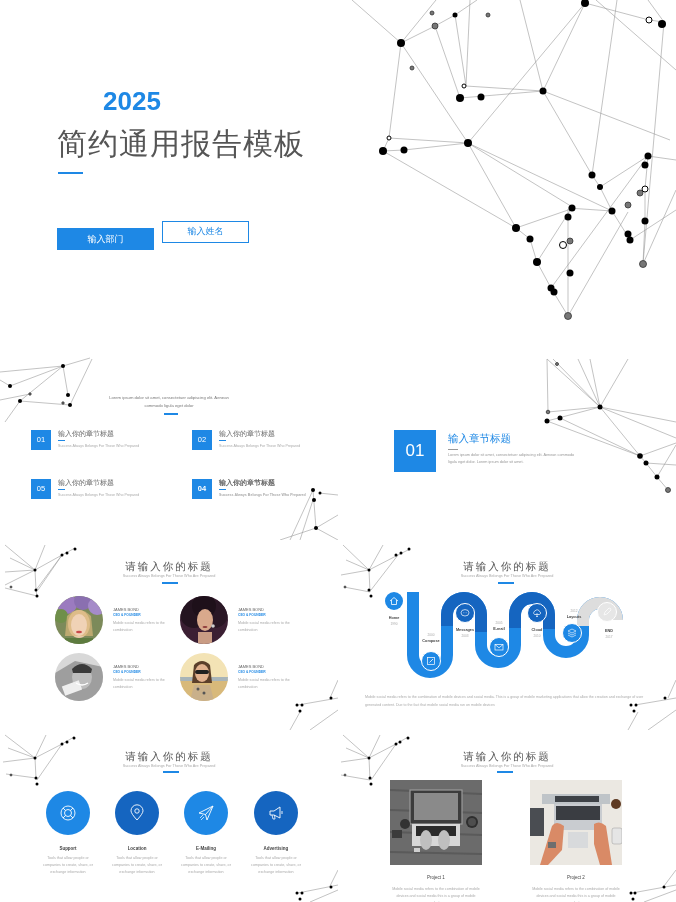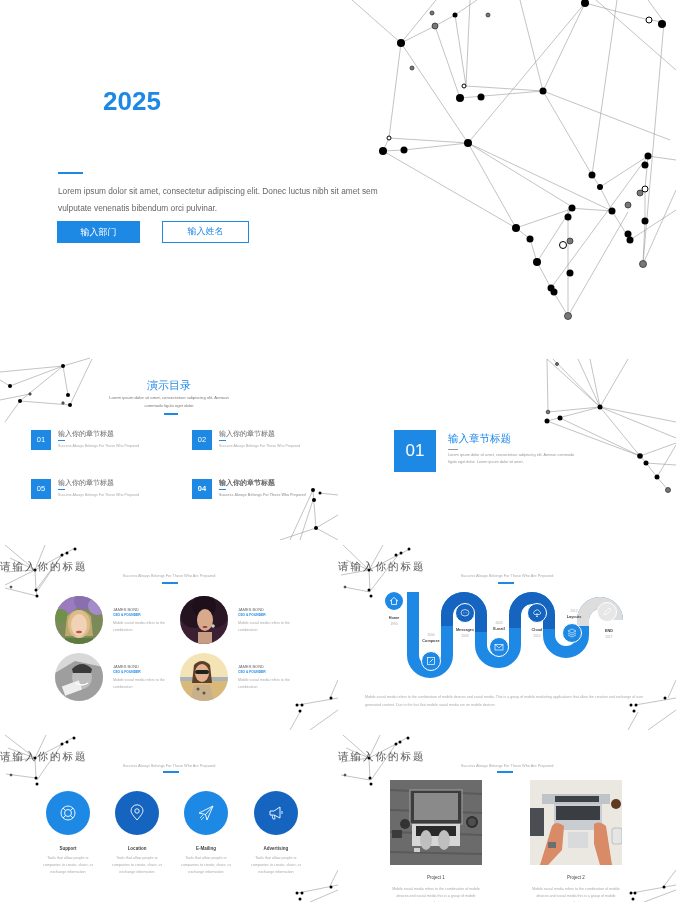--- a/index.html
+++ b/index.html
@@ -11,21 +11,21 @@
   .net circle.d { fill: #000; }
   .net circle.r { fill: #fff; stroke: #000; stroke-width: 1; }
   .net circle.g { fill: #777; stroke: #333; stroke-width: 0.8; }
 
   
   #cover { left: 0; top: 0; width: 676px; height: 345px; }
   .cover-year { position: absolute; left: 57px; top: 86px; font-size: 26px; font-weight: bold; color: #1e88e5; margin-left: 46px; }
   .cover-title { position: absolute; left: 57px; top: 124px; font-size: 30px; color: #555; letter-spacing: 1px; font-family: "DejaVu Sans", sans-serif; }
   .cover-rule { position: absolute; left: 58px; top: 172px; width: 25px; height: 2px; background: #1e88e5; }
   .cover-desc { position: absolute; left: 58px; top: 183px; width: 340px; font-size: 8.3px; line-height: 17px; color: #666; }
-  .btn-solid { position: absolute; left: 57px; top: 221px; width: 83px; height: 22px; background: #1e88e5; color: #fff; font-size: 9px; text-align: center; line-height: 22px; }
+  .btn-solid { position: absolute; left: 57px; top: 228px; width: 97px; height: 22px; background: #1e88e5; color: #fff; font-size: 9px; text-align: center; line-height: 22px; }
   .btn-outline { position: absolute; left: 162px; top: 221px; width: 87px; height: 22px; border: 1.5px solid #1e88e5; color: #1e88e5; font-size: 9px; text-align: center; line-height: 19px; background: #fff; }
 
   
   #contents { left: 0; top: 350px; width: 338px; height: 190px; }
   .sec-title-blue { position: absolute; left: 0; width: 338px; text-align: center; color: #1e88e5; font-size: 11px; font-family: "DejaVu Sans", sans-serif; }
   .tiny-center { position: absolute; left: 0; width: 338px; text-align: center; font-size: 4.2px; color: #777; line-height: 8px; }
   .blue-rule { position: absolute; height: 1.5px; background: #1e88e5; }
   .toc-item { position: absolute; width: 150px; height: 24px; }
   .toc-num { position: absolute; left: 0; top: 0; width: 20px; height: 20px; background: #1e88e5; color: #fff; font-size: 7.5px; text-align: center; line-height: 20px; }
   .toc-label { position: absolute; left: 27px; top: -1px; font-size: 7px; color: #666; font-family: "DejaVu Sans", sans-serif; white-space: nowrap; }
@@ -33,21 +33,21 @@
   .toc-sub { position: absolute; left: 27px; top: 14px; font-size: 3.6px; color: #aaa; white-space: nowrap; }
 
   
   #chapter { left: 338px; top: 350px; width: 338px; height: 190px; }
   .chap-num { position: absolute; left: 56px; top: 80px; width: 42px; height: 42px; background: #1e88e5; color: #fff; font-size: 17px; text-align: center; line-height: 42px; }
   .chap-title { position: absolute; left: 110px; top: 82px; font-size: 10.5px; color: #1e88e5; font-family: Liberation Mono, monospace; white-space: nowrap; }
   .chap-rule { position: absolute; left: 110px; top: 99px; width: 10px; height: 1px; background: #999; }
   .chap-desc { position: absolute; left: 110px; top: 102px; width: 135px; font-size: 3.8px; line-height: 7px; color: #999; }
 
   
-  .slide-title { position: absolute; left: 0; width: 338px; text-align: left; font-size: 10.5px; color: #555; letter-spacing: 2px; font-family: "DejaVu Sans", sans-serif; }
+  .slide-title { position: absolute; left: 0; width: 338px; text-align: center; font-size: 10.5px; color: #555; letter-spacing: 2px; font-family: "DejaVu Sans", sans-serif; }
   .slide-sub { position: absolute; left: 0; width: 338px; text-align: center; font-size: 3.8px; color: #aaa; }
 
   
   #team { left: 0; top: 540px; width: 338px; height: 190px; }
   .member { position: absolute; width: 150px; height: 50px; }
   .avatar { position: absolute; left: 0; top: 0; width: 48px; height: 48px; border-radius: 50%; overflow: hidden; }
   .m-name { position: absolute; left: 58px; top: 11px; font-size: 4px; color: #666; white-space: nowrap; }
   .m-role { position: absolute; left: 58px; top: 17px; font-size: 3.3px; color: #1e88e5; font-weight: bold; white-space: nowrap; }
   .m-desc { position: absolute; left: 58px; top: 24px; width: 60px; font-size: 3.6px; color: #aaa; line-height: 7px; }
 
@@ -168,22 +168,22 @@
       <circle class="d" cx="537" cy="262" r="4"></circle>
         <circle class="d" cx="570" cy="273" r="3.5"></circle>
       <circle class="d" cx="551" cy="288" r="3.5"></circle>
         <circle class="d" cx="554" cy="292" r="3.5"></circle>
       <circle class="g" cx="568" cy="316" r="3.5"></circle>
         <circle class="g" cx="643" cy="264" r="3.5"></circle>
     </g>
   </svg>
 
   <div class="cover-year">2025</div>
+  <div class="cover-title">简约通用报告模板</div>
   <div class="cover-rule"></div>
-  <div class="cover-desc">Lorem ipsum dolor sit amet, consectetur adipiscing elit. Donec luctus nibh sit amet sem vulputate venenatis bibendum orci pulvinar.</div>
   <div class="btn-solid">输入部门</div>
   <div class="btn-outline">输入姓名</div>
 </div>
 
 <div class="slide" id="contents">
   <svg class="net" width="338" height="190">
     <line x1="63" y1="16" x2="0" y2="22"></line>
       <line x1="63" y1="16" x2="10" y2="36"></line>
     <line x1="63" y1="16" x2="20" y2="51"></line>
       <line x1="63" y1="16" x2="68" y2="45"></line>
@@ -206,21 +206,20 @@
       <circle class="d" cx="20" cy="51" r="2"></circle>
     <circle class="d" cx="68" cy="45" r="2"></circle>
       <circle class="d" cx="70" cy="55" r="2"></circle>
     <circle class="g" cx="63" cy="53" r="1.2"></circle>
       <circle class="d" cx="313" cy="140" r="2"></circle>
     <circle class="d" cx="320" cy="143" r="1.5"></circle>
       <circle class="d" cx="314" cy="150" r="2"></circle>
     <circle class="d" cx="316" cy="178" r="2"></circle>
   </svg>
 
-  <div class="sec-title-blue" style="top:28px;">演示目录</div>
   <div class="tiny-center" style="top:44px;">Lorem ipsum dolor sit amet, consectetuer adipiscing elit. Aenean</div>
   <div class="tiny-center" style="top:52px;">commodo ligula eget dolor</div>
   <div class="blue-rule" style="left:164px; top:63px; width:14px;"></div>
 
   <div class="toc-item" style="left:31px; top:80px;">
     <div class="toc-num">01</div>
     <div class="toc-label">输入你的章节标题</div>
     <div class="toc-rule"></div>
     <div class="toc-sub">Success Always Belongs For Those Who Prepared</div>
   </div>

